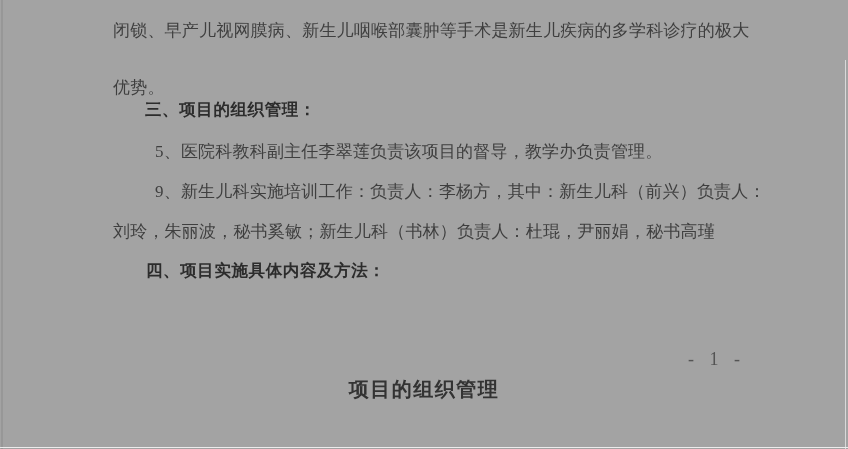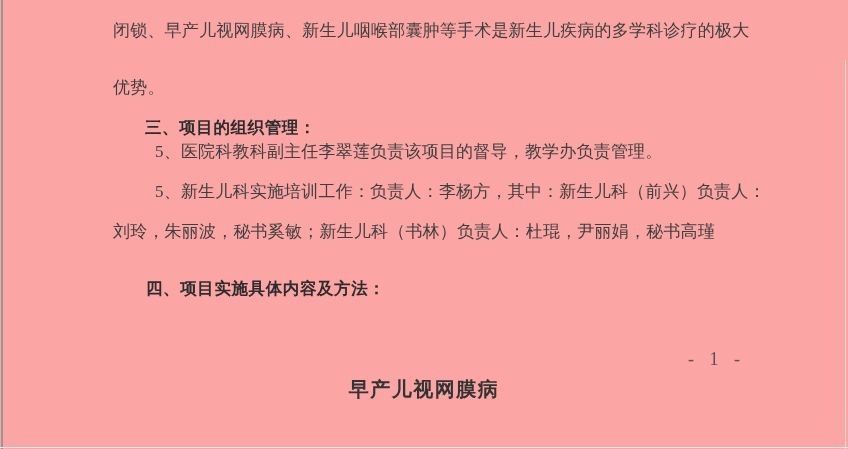--- a/index.html
+++ b/index.html
@@ -4,21 +4,21 @@
 <style>
   html, body {
     margin: 0;
     padding: 0;
     background: #ffffff;
   }
   .page {
     position: relative;
     width: 848px;
     height: 449px;
-    background: #fca5a5;
+    background: #a3a3a3;
     overflow: hidden;
     font-family: "Liberation Serif", "DejaVu Serif", serif;
   }
   
   .edge-left {
     position: absolute;
     left: 1px; top: 0;
     width: 2px; height: 449px;
     background: #979797;
   }
@@ -41,21 +41,20 @@
     color: #3f3f3f;
     font-size: 17px;
     letter-spacing: 0.2px;
     line-height: 20px;
   }
   .heading {
     font-weight: bold;
     color: #2c2c2c;
     font-size: 16.5px;
     letter-spacing: 0.6px;
-    margin-top: 18px;
   }
   .l-body1   { left: 113px; top: 21px; }
   .l-body2   { left: 113px; top: 78px; }
   .l-h3      { left: 145px; top: 100px; }
   .l-item1   { left: 155px; top: 142px; }
   .l-item2a  { left: 155px; top: 182px; }
   .l-item2b  { left: 113px; top: 222px; }
   .l-h4      { left: 146px; top: 261px; }
   .page-number {
     position: absolute;
@@ -88,23 +87,23 @@
   <div class="edge-bottom"></div>
 
   <div class="txt l-body1">闭锁、早产儿视网膜病、新生儿咽喉部囊肿等手术是新生儿疾病的多学科诊疗的极大</div>
 
   <div class="txt l-body2">优势。</div>
 
   <div class="txt heading l-h3">三、项目的组织管理：</div>
 
   <div class="txt l-item1">5、医院科教科副主任李翠莲负责该项目的督导，教学办负责管理。</div>
 
-  <div class="txt l-item2a">5、新生儿科实施培训工作：负责人：李杨方，其中：新生儿科（前兴）负责人：</div>
+  <div class="txt l-item2a">9、新生儿科实施培训工作：负责人：李杨方，其中：新生儿科（前兴）负责人：</div>
 
   <div class="txt l-item2b">刘玲，朱丽波，秘书奚敏；新生儿科（书林）负责人：杜琨，尹丽娟，秘书高瑾</div>
 
   <div class="txt heading l-h4">四、项目实施具体内容及方法：</div>
 
   <div class="page-number">- 1 -</div>
 
-  <div class="footer-title">早产儿视网膜病</div>
+  <div class="footer-title">项目的组织管理</div>
 
 </div>
 
 </body></html>

